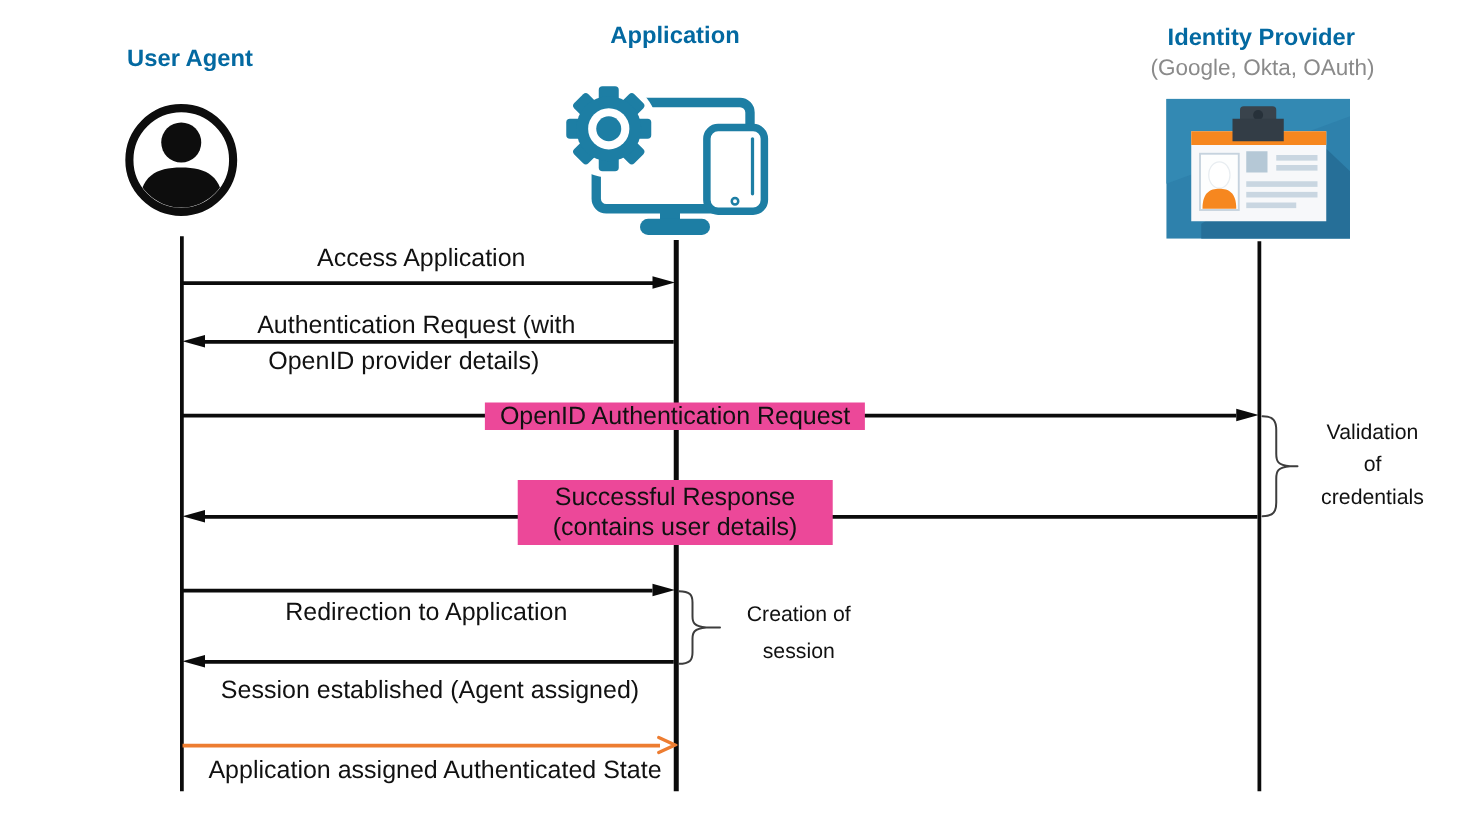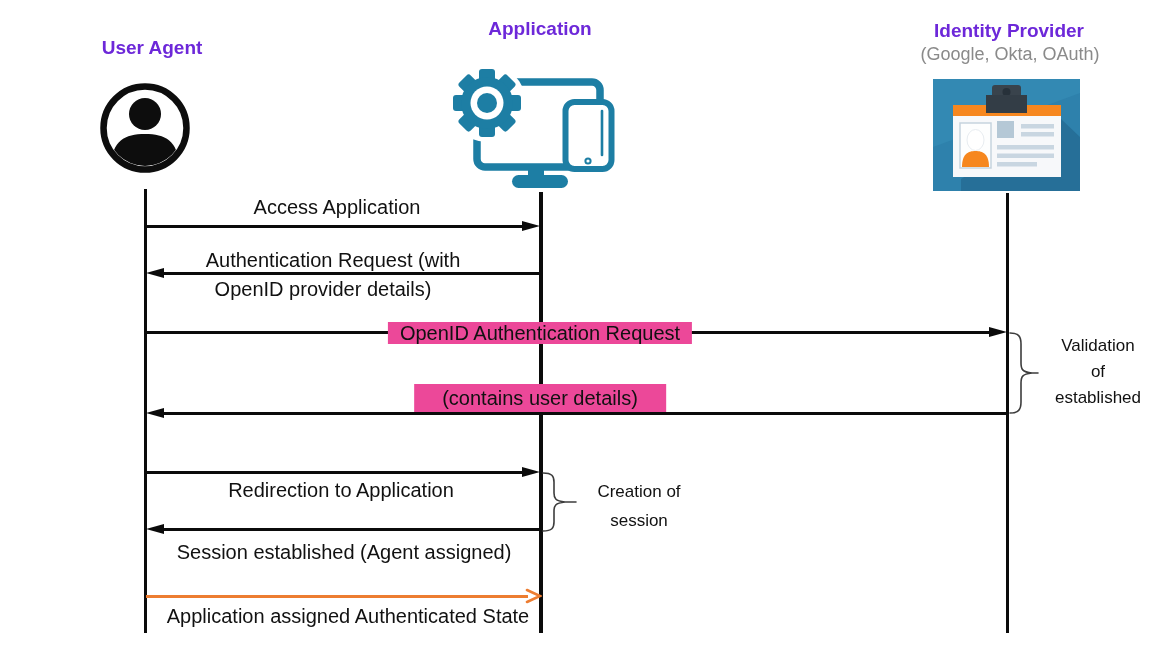--- a/index.html
+++ b/index.html
@@ -3,21 +3,21 @@
 <meta charset="utf-8">
 <style>
   html,body { margin:0; padding:0; background:#fff; }
   .canvas {
     position:relative; width:1173px; height:655px; background:#ffffff;
     font-family:"Liberation Sans", sans-serif; color:#000; overflow:hidden;
   }
   
   .actor-title {
     position:absolute; transform:translateX(-50%); white-space:nowrap;
-    font-size:19px; font-weight:bold; color:#6d28d9; z-index:6;
+    font-size:19px; font-weight:bold; color:#0369a1; z-index:6;
   }
   .actor-sub {
     position:absolute; transform:translateX(-50%); white-space:nowrap;
     font-size:18px; color:#8a8a8a; z-index:6;
   }
   .t1 { left:152px; top:37px; }
   .t2 { left:540px; top:18px; }
   .t3 { left:1009px; top:20px; }
   .t3s { left:1010px; top:44px; }
   
@@ -165,20 +165,21 @@
   <div class="msg-label l2b">OpenID provider details)</div>
   <div class="msg-label l2a">Authentication Request (with</div>
 
   <div class="m-line m3-line"></div>
   <div class="head-r m3-head"></div>
   <div class="msg-label l3 bg-white">OpenID Authentication Request</div>
 
   <div class="head-l m4-head"></div>
   <div class="m-line m4-line"></div>
   <div class="msg-label l4 bg-white">
+    <span style="display:block">Successful Response</span>
     <span style="display:block">(contains user details)</span>
   </div>
 
   <div class="m-line m5-line"></div>
   <div class="head-r m5-head"></div>
   <div class="msg-label l5">Redirection to Application</div>
 
   <div class="head-l m6-head"></div>
   <div class="m-line m6-line"></div>
   <div class="msg-label l6">Session established (Agent assigned)</div>
@@ -188,21 +189,21 @@
     <path d="M3 2 L16 8 L3 14" fill="none" stroke="#ED7D31" stroke-width="2.6" stroke-linecap="round"></path>
   </svg>
   <div class="msg-label l7">Application assigned Authenticated State</div>
 
   <svg class="brace b1" width="32" height="84" viewBox="0 0 32 84">
     <path d="M2 2 C11 2 13 6 13 13 L13 32 C13 38 14 41 24 42 L30 42 M24 42 C14 43 13 46 13 52 L13 71 C13 78 11 82 2 82" fill="none" stroke="#3d3d3d" stroke-width="1.6" stroke-linecap="round"></path>
   </svg>
   <div class="annotation ann1">
     <span>Validation</span>
     <span>of</span>
-    <span>established</span>
+    <span>credentials</span>
   </div>
 
   <svg class="brace b2" width="38" height="62" viewBox="0 0 38 62">
     <path d="M2 2 C11 2 13 5 13 11 L13 22 C13 27 14 30 24 31 L35 31 M24 31 C14 32 13 35 13 40 L13 51 C13 57 11 60 2 60" fill="none" stroke="#3d3d3d" stroke-width="1.6" stroke-linecap="round"></path>
   </svg>
   <div class="annotation ann2">
     <span>Creation of</span>
     <span>session</span>
   </div>
 

